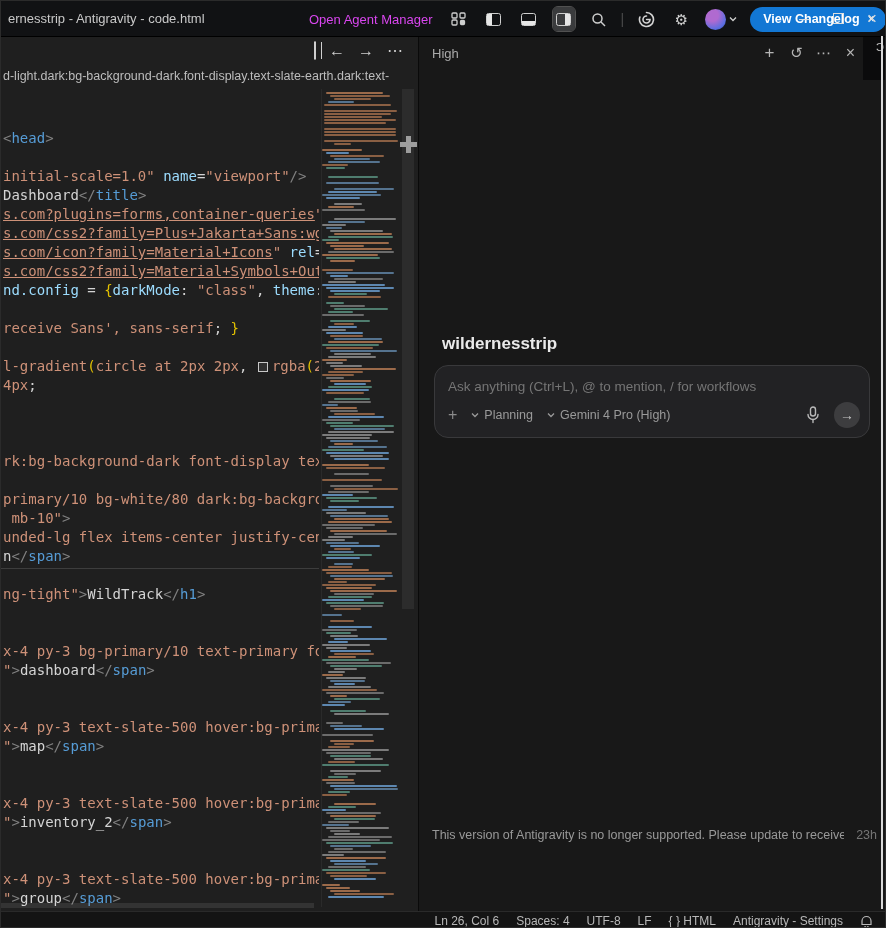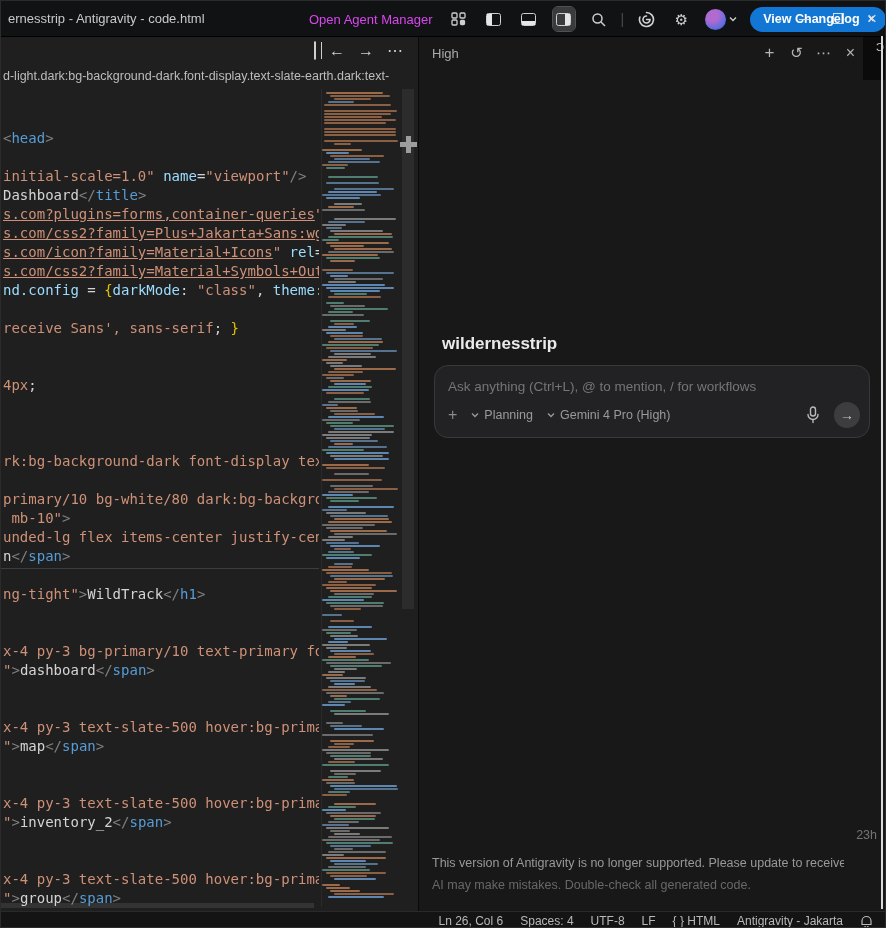--- a/index.html
+++ b/index.html
@@ -61,21 +61,21 @@
   .menu-item.hl { background:#3b3b3d; }
   .conv-title { position:absolute; left:23px; top:297px; font-size:17px; font-weight:600; color:#eaeaea; }
   .input-card { position:absolute; left:15px; top:328px; width:436px; height:73px; background:#222224; border:1px solid #39393b; border-radius:14px; }
   .ic-placeholder { position:absolute; left:13px; top:13px; font-size:13.5px; color:#757575; white-space:nowrap; }
   .ic-row { position:absolute; left:13px; right:9px; bottom:9px; height:26px; display:flex; align-items:center; gap:14px; color:#9a9a9a; font-size:12.5px; }
   .ic-plus { font-size:16px; color:#8a8a8a; }
   .dd { display:flex; align-items:center; gap:5px; white-space:nowrap; }
   .ic-spacer { flex:1; }
   .mic { width:14px; height:18px; }
   .send-btn { width:26px; height:26px; border-radius:50%; background:#3d3d3f; border:none; color:#c6c6c6; font-size:14px; display:flex; align-items:center; justify-content:center; }
-  .notice { position:absolute; left:13px; top:791px; width:412px; font-size:12.5px; color:#999; white-space:nowrap; overflow:hidden;margin-top:28px; }
+  .notice { position:absolute; left:13px; top:791px; width:412px; font-size:12.5px; color:#999; white-space:nowrap; overflow:hidden; }
   .notice-time { position:absolute; right:10px; top:791px; font-size:12.5px; color:#757575; }
   .disclaimer { position:absolute; left:13px; top:841px; font-size:12.5px; color:#686868; white-space:nowrap; }
 
   
   #edge-box { position:absolute; left:862px; top:36px; width:24px; height:43px; background:#0b0b0c; overflow:hidden; }
   .edge-curl { position:absolute; right:3px; top:4px; color:#c5c5c5; font-size:11px; transform:scaleX(-1); }
   #edge-line { position:absolute; left:880px; top:35px; width:2px; height:873px; background:#d9d9d9; }
 
   
   #statusbar { position:absolute; left:0; top:910px; width:886px; height:18px; background:#141414; border-top:1px solid #2a2a2a; display:flex; align-items:center; justify-content:flex-end; gap:17px; padding-right:14px; font-size:12px; color:#b8b8b8; }
@@ -154,20 +154,21 @@
     <div id="code-lines">
         <div class="code-line" style="top: 92px;"><span class="tk-p">&lt;</span><span class="tk-t">head</span><span class="tk-p">&gt;</span></div>
         <div class="code-line" style="top: 130px;"><span class="tk-s">initial-scale=1.0"</span><span class="tk-w"> </span><span class="tk-a">name</span><span class="tk-w">=</span><span class="tk-s">"viewport"</span><span class="tk-p">/&gt;</span></div>
         <div class="code-line" style="top: 149px;"><span class="tk-w">Dashboard</span><span class="tk-p">&lt;/</span><span class="tk-t">title</span><span class="tk-p">&gt;</span></div>
         <div class="code-line" style="top: 168px;"><span class="tk-s tk-u">s.com?plugins=forms,container-queries</span><span class="tk-s">"</span></div>
         <div class="code-line" style="top: 187px;"><span class="tk-s tk-u">s.com/css2?family=Plus+Jakarta+Sans:wg</span></div>
         <div class="code-line" style="top: 206px;"><span class="tk-s tk-u">s.com/icon?family=Material+Icons</span><span class="tk-s">"</span><span class="tk-w"> </span><span class="tk-a">rel</span><span class="tk-w">=</span></div>
         <div class="code-line" style="top: 225px;"><span class="tk-s tk-u">s.com/css2?family=Material+Symbols+Out</span></div>
         <div class="code-line" style="top: 244px;"><span class="tk-a">nd.config</span><span class="tk-w"> = </span><span class="tk-g">{</span><span class="tk-a">darkMode</span><span class="tk-w">: </span><span class="tk-s">"class"</span><span class="tk-w">, </span><span class="tk-a">theme</span><span class="tk-w">:</span></div>
         <div class="code-line" style="top: 282px;"><span class="tk-s">receive Sans', sans-serif</span><span class="tk-w">; </span><span class="tk-g">}</span></div>
+        <div class="code-line" style="top: 320px;"><span class="tk-s">l-gradient</span><span class="tk-g">(</span><span class="tk-s">circle at 2px 2px</span><span class="tk-w">, </span><span class="tk-swatch"></span><span class="tk-s">rgba</span><span class="tk-g">(</span><span class="tk-s">2</span></div>
         <div class="code-line" style="top: 339px;"><span class="tk-s">4px</span><span class="tk-w">;</span></div>
         <div class="code-line" style="top: 415px;"><span class="tk-s">rk:bg-background-dark font-display tex</span></div>
         <div class="code-line" style="top: 453px;"><span class="tk-s">primary/10 bg-white/80 dark:bg-backgro</span></div>
         <div class="code-line" style="top: 472px;"><span class="tk-s"> mb-10"</span><span class="tk-p">&gt;</span></div>
         <div class="code-line" style="top: 491px;"><span class="tk-s">unded-lg flex items-center justify-cen</span></div>
         <div class="code-line" style="top: 510px;"><span class="tk-w">n</span><span class="tk-p">&lt;/</span><span class="tk-t">span</span><span class="tk-p">&gt;</span></div>
         <div class="code-line" style="top: 548px;"><span class="tk-s">ng-tight"</span><span class="tk-p">&gt;</span><span class="tk-w">WildTrack</span><span class="tk-p">&lt;/</span><span class="tk-t">h1</span><span class="tk-p">&gt;</span></div>
         <div class="code-line" style="top: 605px;"><span class="tk-s">x-4 py-3 bg-primary/10 text-primary fo</span></div>
         <div class="code-line" style="top: 624px;"><span class="tk-s">"</span><span class="tk-p">&gt;</span><span class="tk-w">dashboard</span><span class="tk-p">&lt;/</span><span class="tk-t">span</span><span class="tk-p">&gt;</span></div>
         <div class="code-line" style="top: 681px;"><span class="tk-s">x-4 py-3 text-slate-500 hover:bg-prima</span></div>
@@ -493,33 +494,32 @@
             <line x1="7" y1="13.5" x2="7" y2="16.5"></line>
         </svg>
         <button class="send-btn">
             <span>→</span>
           </button>
       </div>
     </div>
 
     <div class="notice">This version of Antigravity is no longer supported. Please update to receive</div>
     <div class="notice-time">23h</div>
-    <div class="disclaimer">AI may make mistakes. Double-check all generated code.</div>
   </div>
 
   <div id="edge-box">
       <span class="edge-curl">C</span>
     </div>
   <div id="edge-line"></div>
 
   <div id="statusbar">
     <span class="sb-item">Ln 26, Col 6</span>
       <span class="sb-item">Spaces: 4</span>
       <span class="sb-item">UTF-8</span>
       <span class="sb-item">LF</span>
       <span class="sb-item">{ } HTML</span>
-      <span class="sb-item">Antigravity - Jakarta</span>
+      <span class="sb-item">Antigravity - Settings</span>
       <svg class="bell" style="order:99" viewBox="0 0 13 14" fill="none" stroke="#b8b8b8" stroke-width="1.2">
       <path d="M2 10.5 V7a4.5 4.5 0 0 1 9 0v3.5 H2z"></path>
         <path d="M5 12a1.5 1.5 0 0 0 3 0"></path>
     </svg>
   </div>
 </div>
 
 </body></html>

